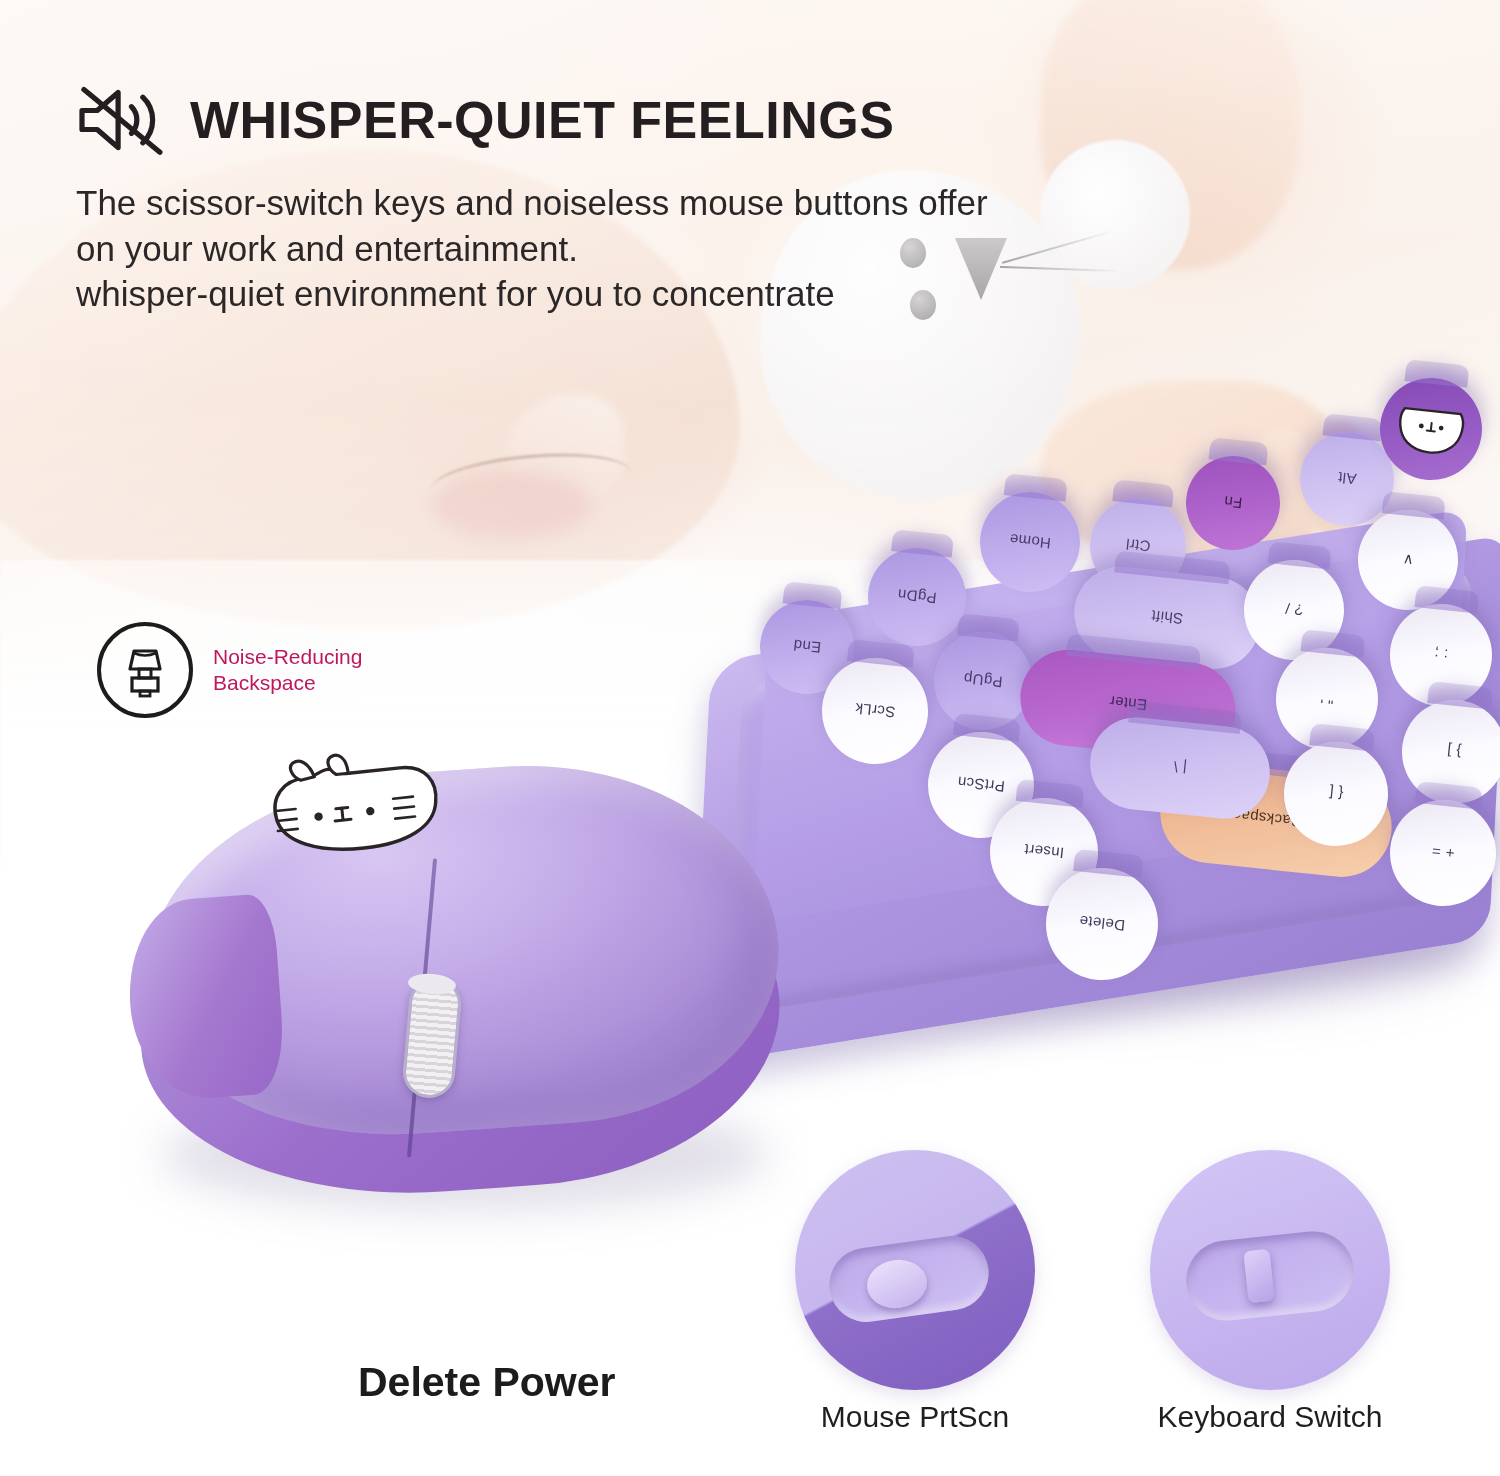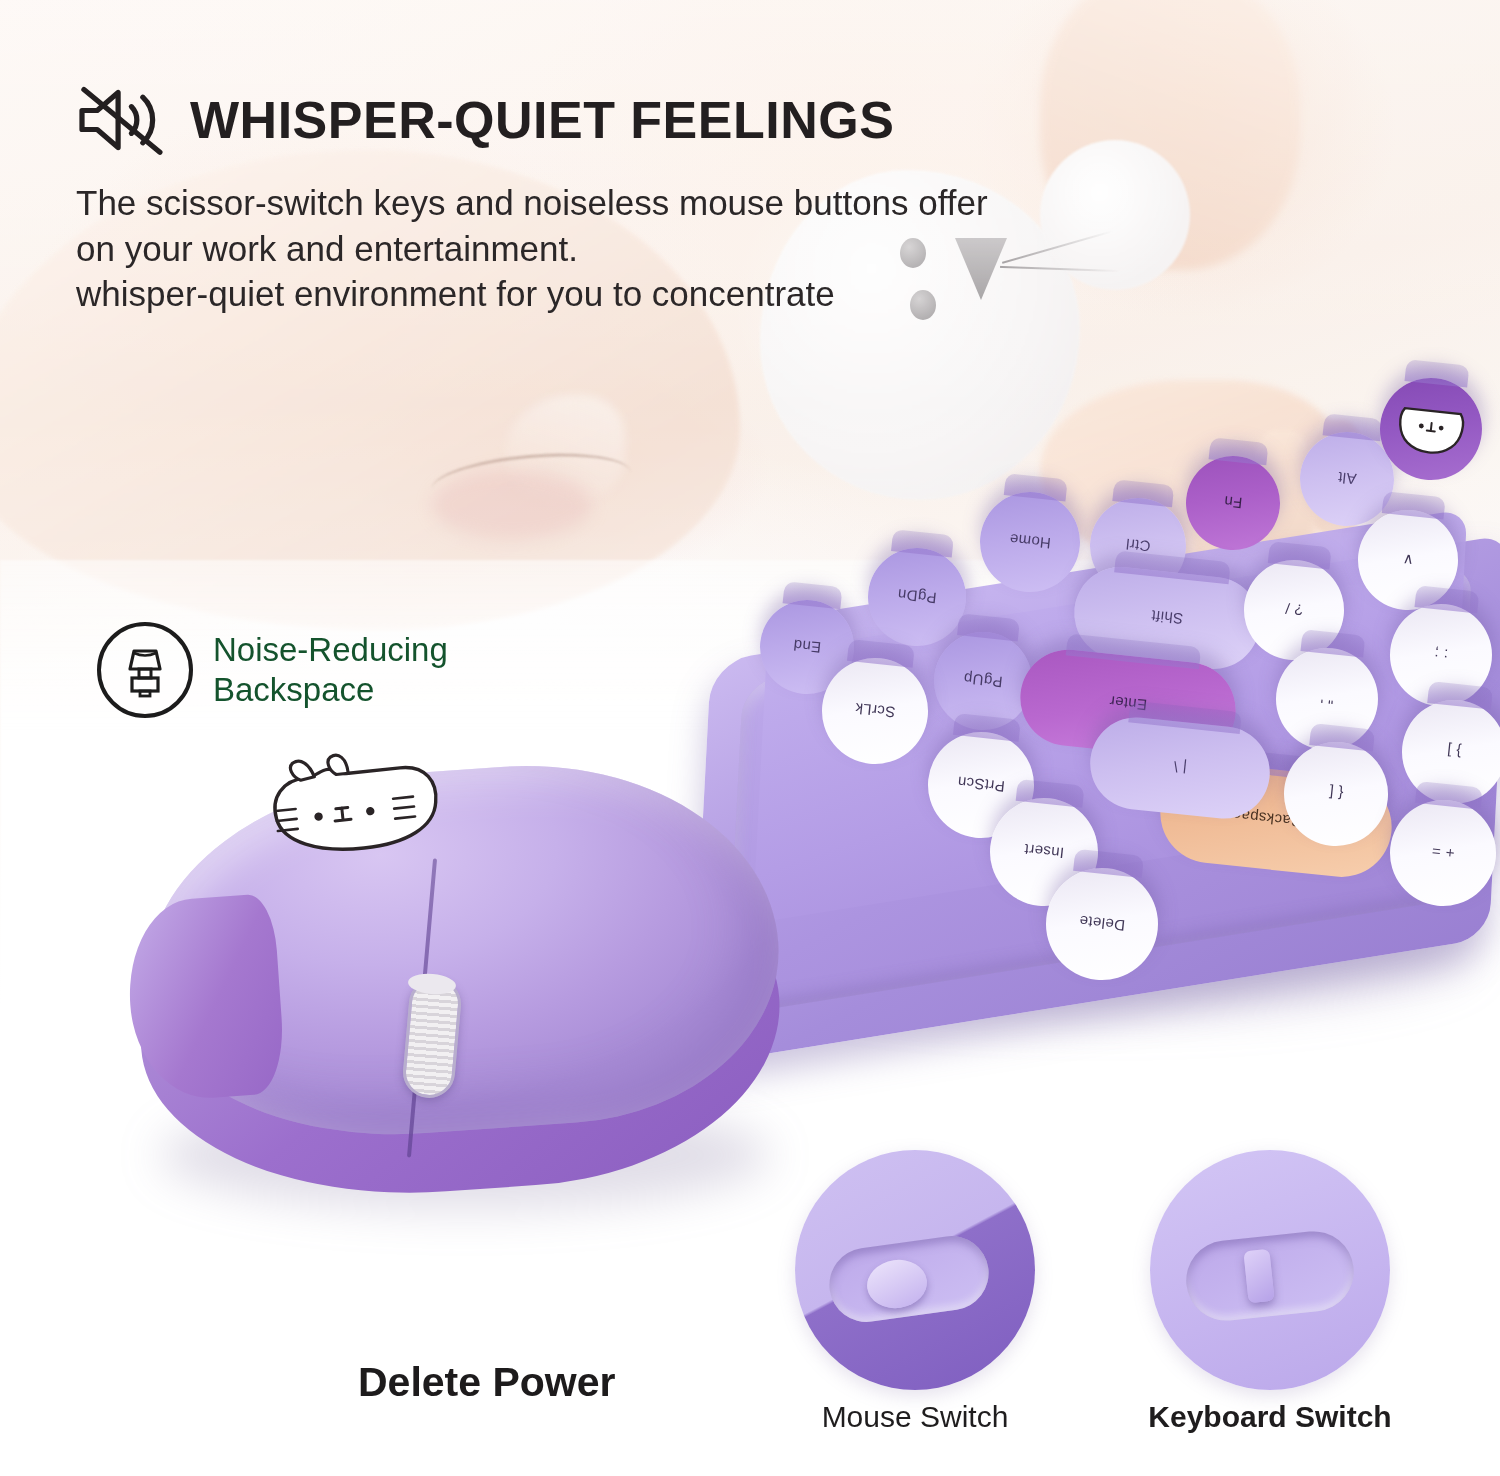--- a/index.html
+++ b/index.html
@@ -118,21 +118,21 @@
   
   #noise-badge {
     position:absolute; left:97px; top:622px; z-index:20;
     display:flex; align-items:center; gap:20px;
   }
   #noise-circle {
     width:96px; height:96px; border-radius:50%;
     border:4px solid #1c1c1c; display:flex; align-items:center; justify-content:center;
     background:rgba(255,255,255,.35); flex:0 0 auto;
   }
-  #noise-label { font-size:33px; line-height:1.22; color:#14532d; }
+  #noise-label { font-size:21px; line-height:1.22; color:#be185d; }
 
   
   #mouse-wrap { position:absolute; left:120px; top:730px; width:680px; height:500px; z-index:14; }
   #mouse-shadow {
     position:absolute; left:40px; top:370px; width:610px; height:110px;
     border-radius:50%; background:rgba(120,105,150,.22); filter:blur(22px);
   }
   #mouse-base {
     position:absolute; left:20px; top:120px; width:640px; height:340px;
     border-radius:48% 44% 40% 46%/46% 50% 50% 48%;
@@ -250,21 +250,21 @@
   #sw-kb-knob {
     position:absolute; left:96px; top:100px; width:26px; height:52px; border-radius:7px;
     background:linear-gradient(150deg,#ded1f8,#b6a2e8);
     box-shadow:0 4px 8px rgba(100,78,150,.5); transform:rotate(-6deg);
   }
   .circle-caption {
     position:absolute; font-size:30px; color:#1f1d1e; text-align:center;
     width:300px; z-index:18;
   }
   #cap-mouse { left:765px; top:1400px; }
-  #cap-kb { left:1120px; top:1400px;font-weight:bold; }
+  #cap-kb { left:1120px; top:1400px; }
 
   
   #battery-text {
     position:absolute; left:358px; top:1358px; z-index:18;
     font-size:41px; font-weight:bold; line-height:1.18; color:#1d1b1c;
   }
 </style>
 </head>
 <body>
 
@@ -457,19 +457,19 @@
 </div>
 
 <div id="battery-text">
   <div>Delete Power</div>
 </div>
 
 <div class="detail-circle" id="circle-mouse">
   <div class="recess" id="sw-mouse-recess"></div>
   <div id="sw-mouse-knob"></div>
 </div>
-<div class="circle-caption" id="cap-mouse">Mouse Switch</div>
+<div class="circle-caption" id="cap-mouse">Mouse PrtScn</div>
 
 <div class="detail-circle" id="circle-kb">
   <div class="recess" id="sw-kb-recess"></div>
   <div id="sw-kb-knob"></div>
 </div>
 <div class="circle-caption" id="cap-kb">Keyboard Switch</div>
 
 </body></html>

